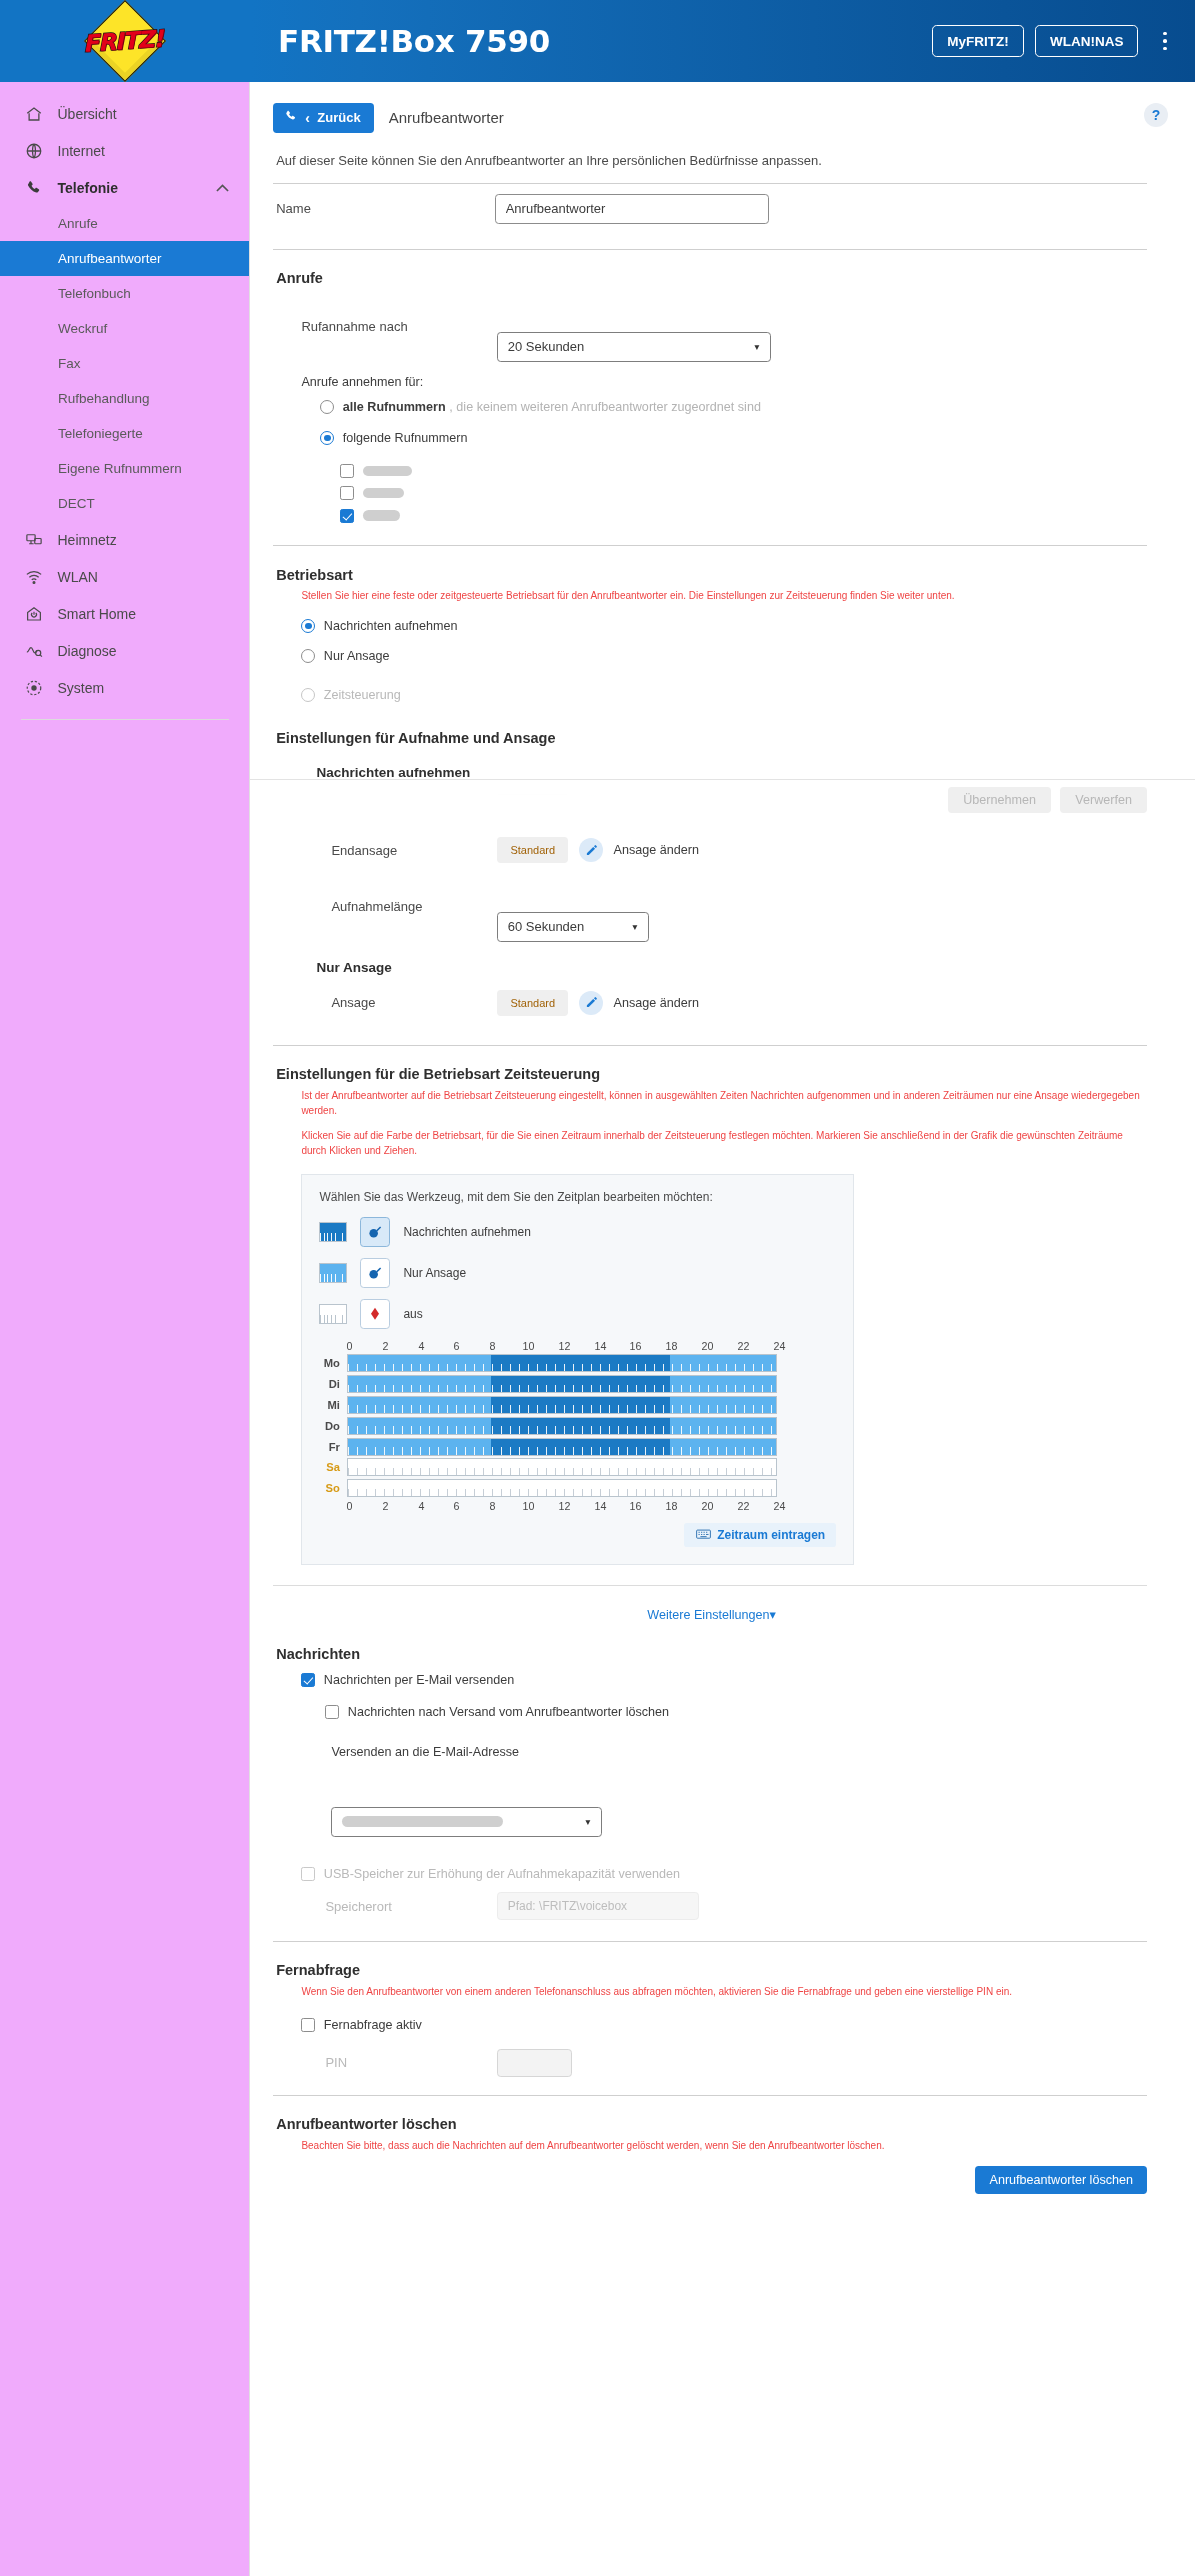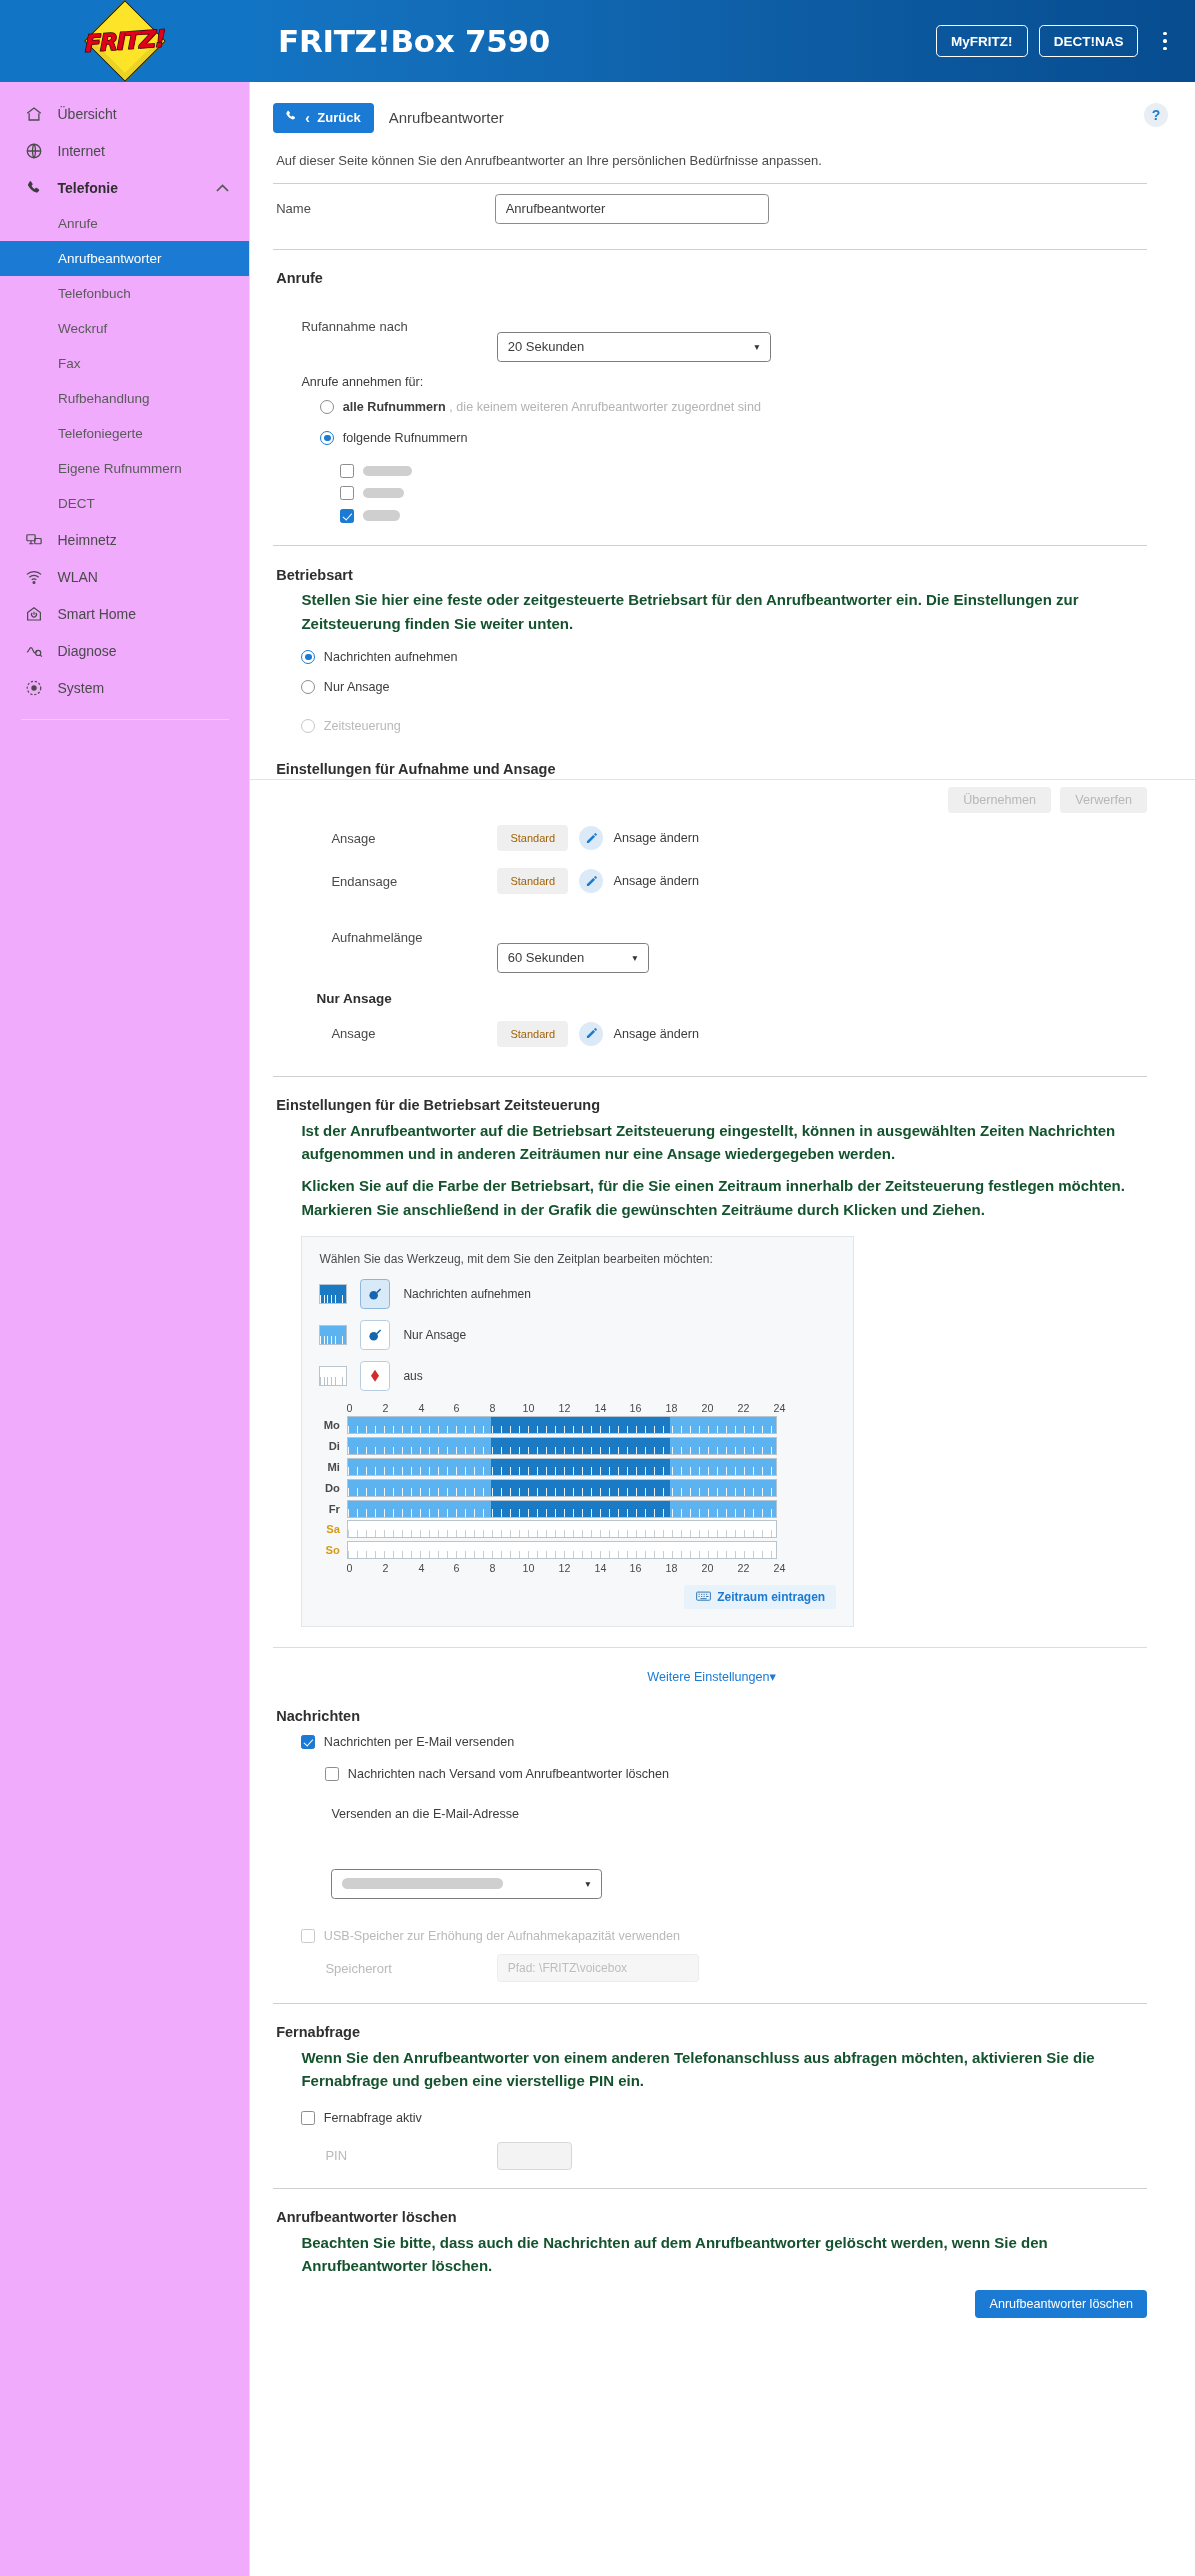--- a/index.html
+++ b/index.html
@@ -203,21 +203,21 @@
   .name-input { width: 274px; }
 
   .sect-h {
     font-size: 14.5px; font-weight: 700; color: #2f2f2f;
     margin: 20.5px 0 5.6px 2.8px;
   }
   .sub-h {
     font-size: 13.5px; font-weight: 700; color: #2f2f2f;
     margin: 18.7px 0 5.6px 43px;
   }
-  .para { font-size: 15px; color: #14532d; line-height: 1.55; margin-left: 28px; max-width: 920px; font-weight: bold; }
+  .para { font-size: 10px; color: #ef4444; line-height: 1.55; margin-left: 28px; max-width: 920px; }
   .para.tight { margin-bottom: 9.3px; }
 
   .select-box {
     height: 30px;
     border: 0.9px solid #7d7d7d;
     border-radius: 3.7px;
     background: #fff;
     display: inline-flex; align-items: center;
     padding: 0 9.3px;
     font-size: 13px; color: #3c3c3c;
@@ -407,21 +407,21 @@
 <div class="topbar">
   <div class="logo-zone">
     <div class="fritz-logo">
       <div class="fritz-diamond"></div>
       <div class="fritz-word">FRITZ!</div>
     </div>
   </div>
   <div class="brand-title">FRITZ!Box 7590</div>
   <div class="top-actions">
     <button class="top-btn">MyFRITZ!</button>
-    <button class="top-btn">DECT!NAS</button>
+    <button class="top-btn">WLAN!NAS</button>
     <div class="kebab">
         <i></i>
         <i></i>
         <i></i>
       </div>
   </div>
 </div>
 
 <div class="shell">
 

